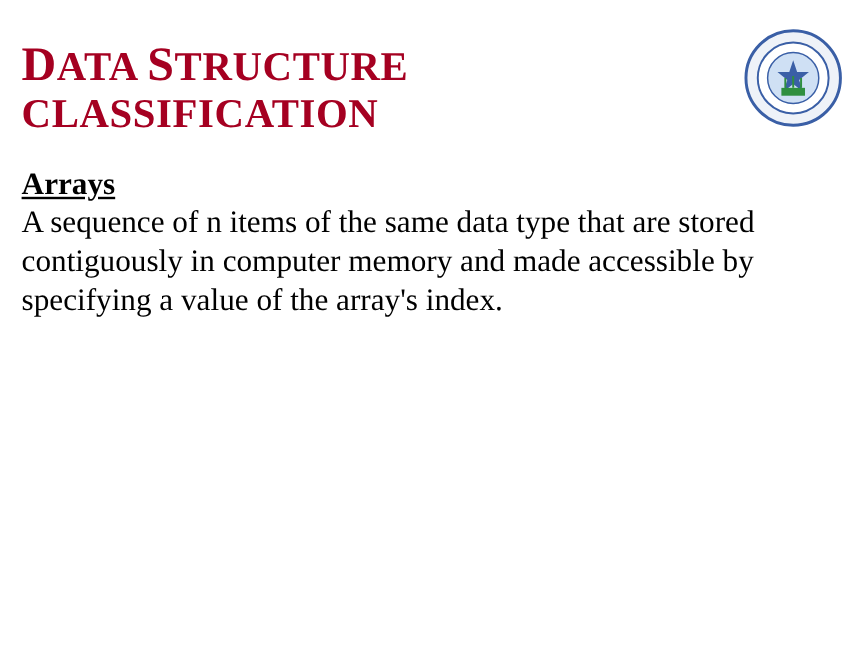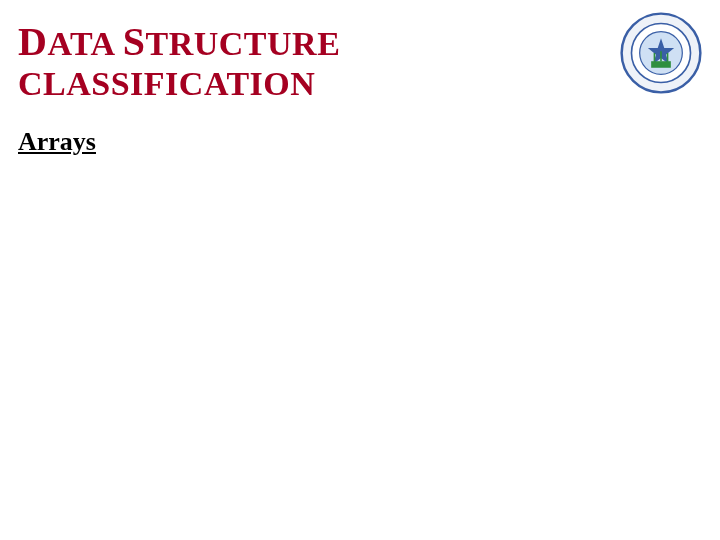--- a/index.html
+++ b/index.html
@@ -6,21 +6,21 @@
     margin: 0;
     padding: 0;
     width: 720px;
     height: 540px;
     font-family: "Times New Roman", Times, serif;
     background: #fff;
     color: #000;
     box-sizing: border-box;
   }
   .slide {
-    padding: 12px 18px 18px 18px;
+    padding: 24px 18px 18px 18px;
     position: relative;
   }
   .title-row {
     display: flex;
     align-items: flex-start;
     justify-content: space-between;
   }
   .title {
     font-size: 34px;
     font-weight: bold;
@@ -83,19 +83,20 @@
         <path d="M50 32 L54 44 L66 44 L56 52 L60 64 L50 56 L40 64 L44 52 L34 44 L46 44 Z" fill="#3a5fa6"></path>
         <rect x="38" y="60" width="24" height="8" fill="#2f8f3f"></rect>
         <line x1="42" y1="60" x2="42" y2="50" stroke="#2f8f3f" stroke-width="2"></line>
         <line x1="50" y1="60" x2="50" y2="48" stroke="#2f8f3f" stroke-width="2"></line>
         <line x1="58" y1="60" x2="58" y2="50" stroke="#2f8f3f" stroke-width="2"></line>
       </svg>
     </div>
   </div>
 
   <div class="section-head">Arrays</div>
+  <div class="body-text">A sequence of n items of the same data type that are stored contiguously in computer memory and made accessible by specifying a value of the array's index.</div>
 
   <div class="sp"></div>
 
   <div class="bullets">
   </div>
 
 </div>
 
 </body></html>

